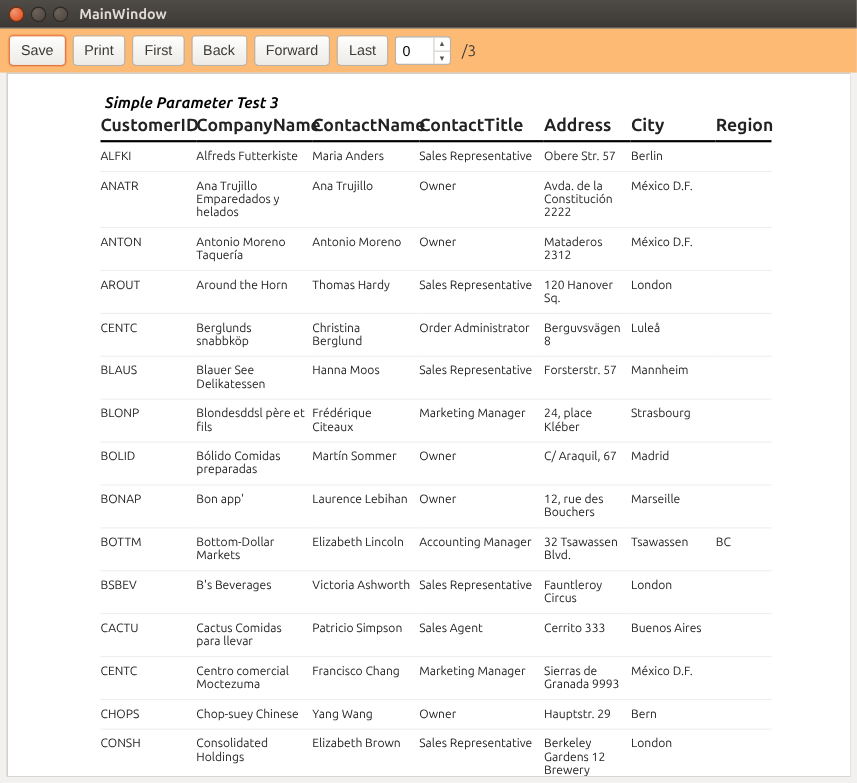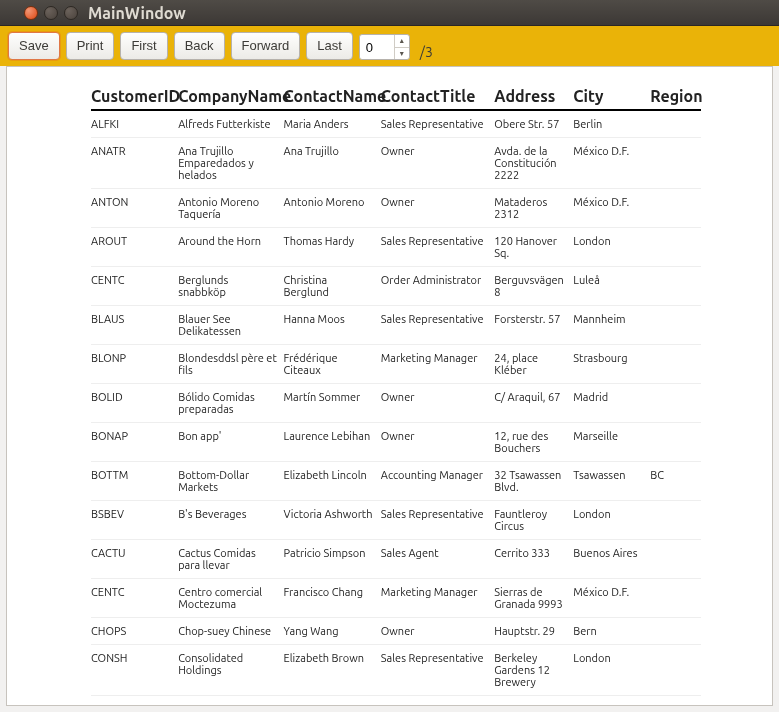--- a/index.html
+++ b/index.html
@@ -5,42 +5,42 @@
   * { box-sizing: border-box; }
   html, body { margin: 0; padding: 0; font-family: "Ubuntu", "Liberation Sans", Arial, sans-serif; font-size: 12px; }
   body { background: #f2f1f0; width: 779px; height: 712px; overflow: hidden; }
 
   
   .titlebar {
     height: 26px;
     background: linear-gradient(to bottom, #4f4b46 0%, #3c3835 100%);
     display: flex;
     align-items: center;
-    padding: 0 24px;
+    padding: 0 8px;
     color: #dfdbd2;
     font-weight: bold;
-    font-size: 16px;
+    font-size: 13px;
     border-bottom: 1px solid #2b2724;
   }
   .win-controls { display: flex; gap: 6px; margin-right: 10px; }
   .win-btn {
     width: 14px; height: 14px; border-radius: 50%;
     background: radial-gradient(circle at 30% 30%, #6b625b, #4a423c);
     border: 1px solid #2d2823;
     display: inline-block;
   }
   .win-btn.close { background: radial-gradient(circle at 30% 30%, #f29674, #dd4814); border-color: #7a2e0c; }
 
   
   .toolbar {
     padding: 6px 8px;
     display: flex;
-    align-items: flex-end;
+    align-items: center;
     gap: 6px;
-    background: #eab308;
+    background: #fdba74;
   }
   .btn {
     background: linear-gradient(to bottom, #fefefd, #ecebe7);
     border: 1px solid #b6b2ac;
     border-radius: 4px;
     padding: 4px 10px;
     font-size: 13px;
     color: #3c3b37;
     cursor: pointer;
     line-height: 18px;
@@ -162,20 +162,21 @@
   <span class="page-total">/3</span>
 </div>
 
 <div class="viewport">
   <div class="cursor">
     <svg width="16" height="20" viewBox="0 0 16 20">
         <path d="M1 1 L1 15 L4.5 11.5 L7 17 L9 16 L6.5 10.5 L11 10.5 Z" fill="#fff" stroke="#000" stroke-width="1"></path>
       </svg>
   </div>
   <div class="page">
+    <div class="report-title">Simple Parameter Test 3</div>
     <table class="report">
       <colgroup>
         <col class="c-id">
           <col class="c-company">
           <col class="c-contact">
           <col class="c-title">
           <col class="c-addr">
           <col class="c-city">
           <col class="c-region">
       </colgroup>

